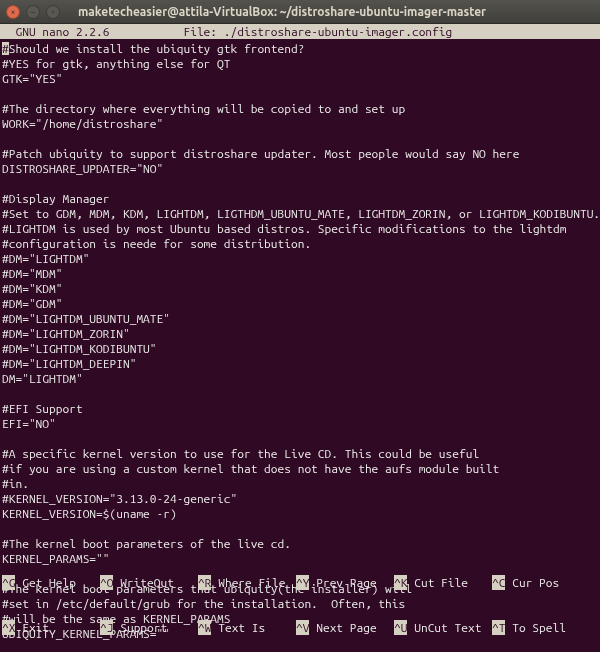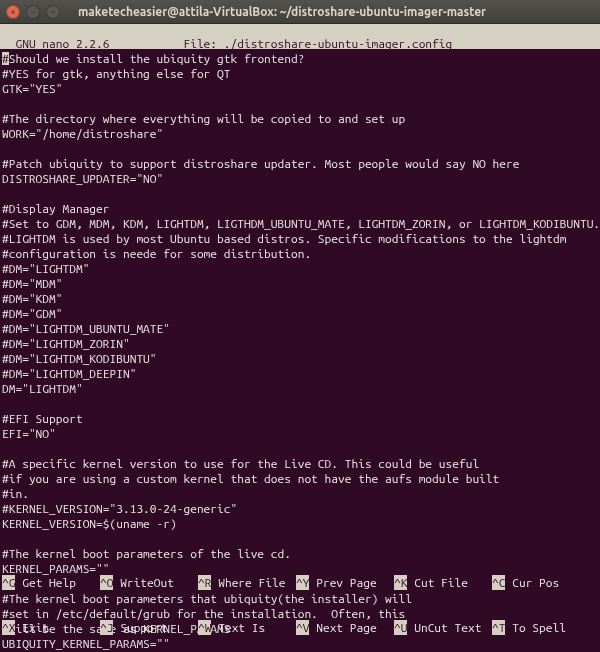--- a/index.html
+++ b/index.html
@@ -30,22 +30,22 @@
     background:#5a5853;
     border:1px solid rgba(0,0,0,.3);
   }
   .win-btn.close { background:#e06a4d; }
   .win-title { margin-left:12px; font-weight:bold; }
   
   .nano-header {
     background:#d6d0c3;
     color:#2e0922;
     white-space:pre;
-    padding:12px 2px;
-    height:25px;
+    padding:0 2px;
+    height:15px;
     line-height:15px;
   }
   
   .editor {
     padding:2px 2px 0 2px;
     white-space:pre;
     line-height:15px;
     color:#eeeeec;
   }
   .editor .cursor-inv {

